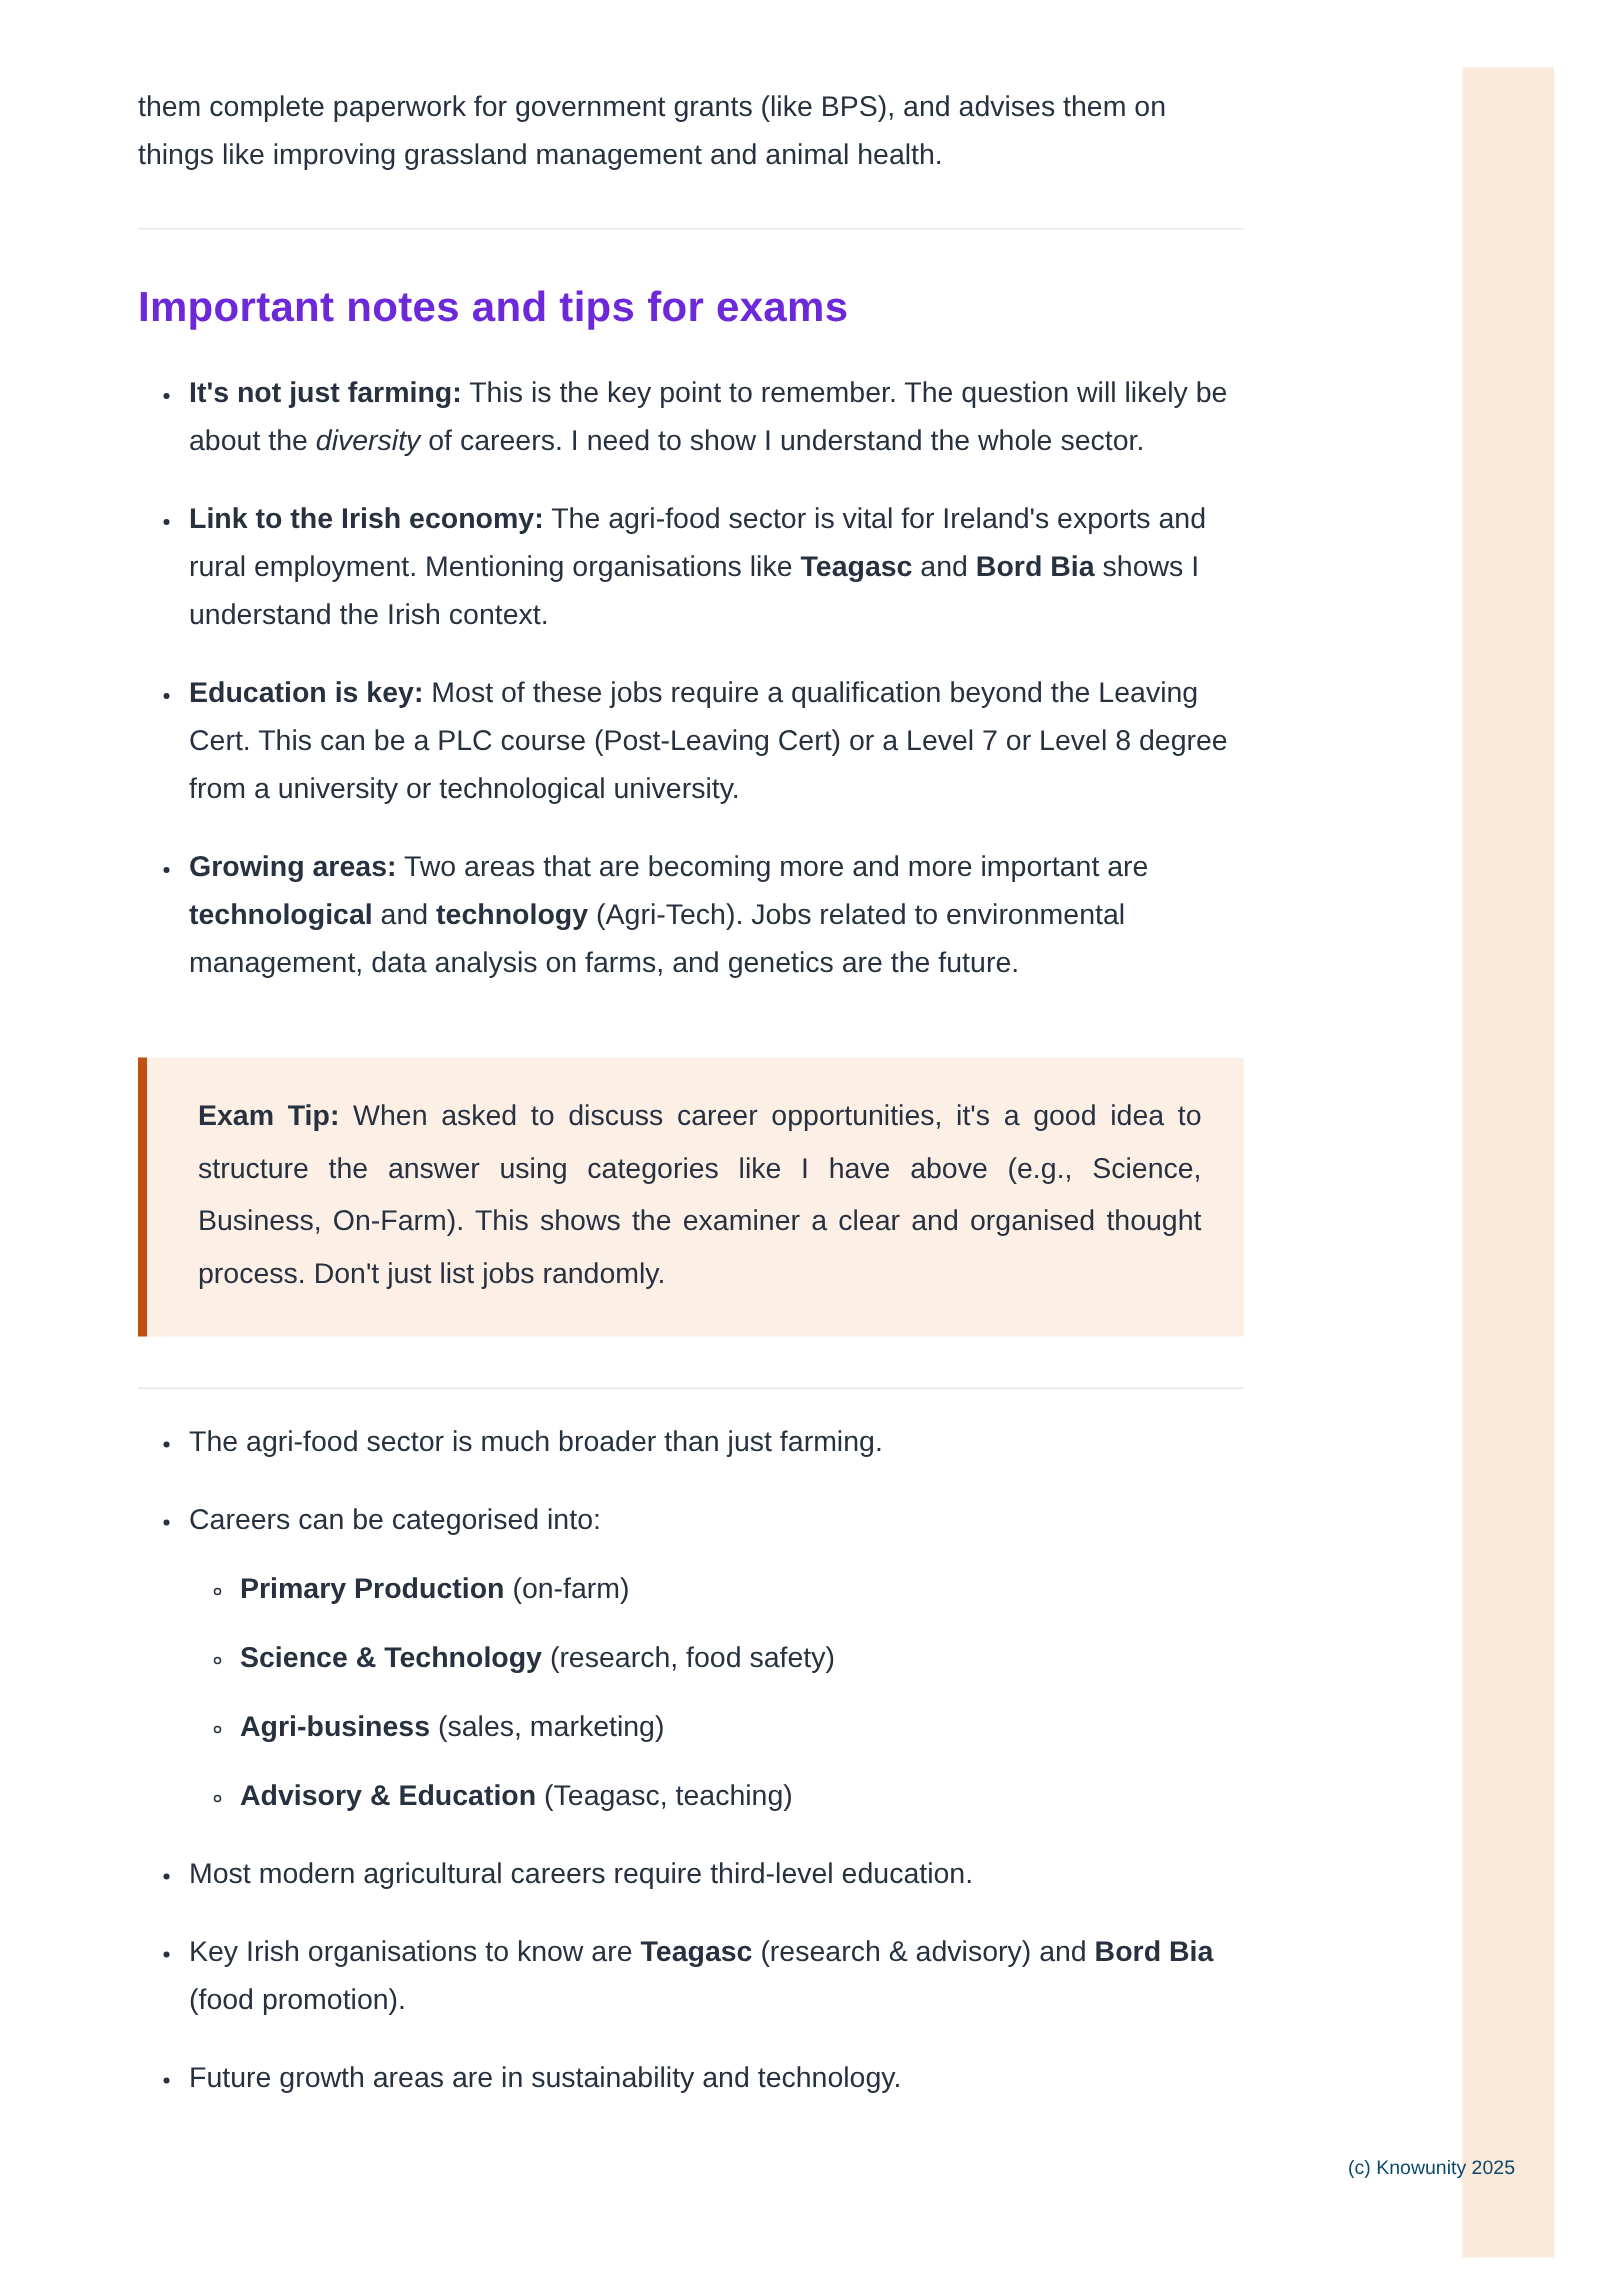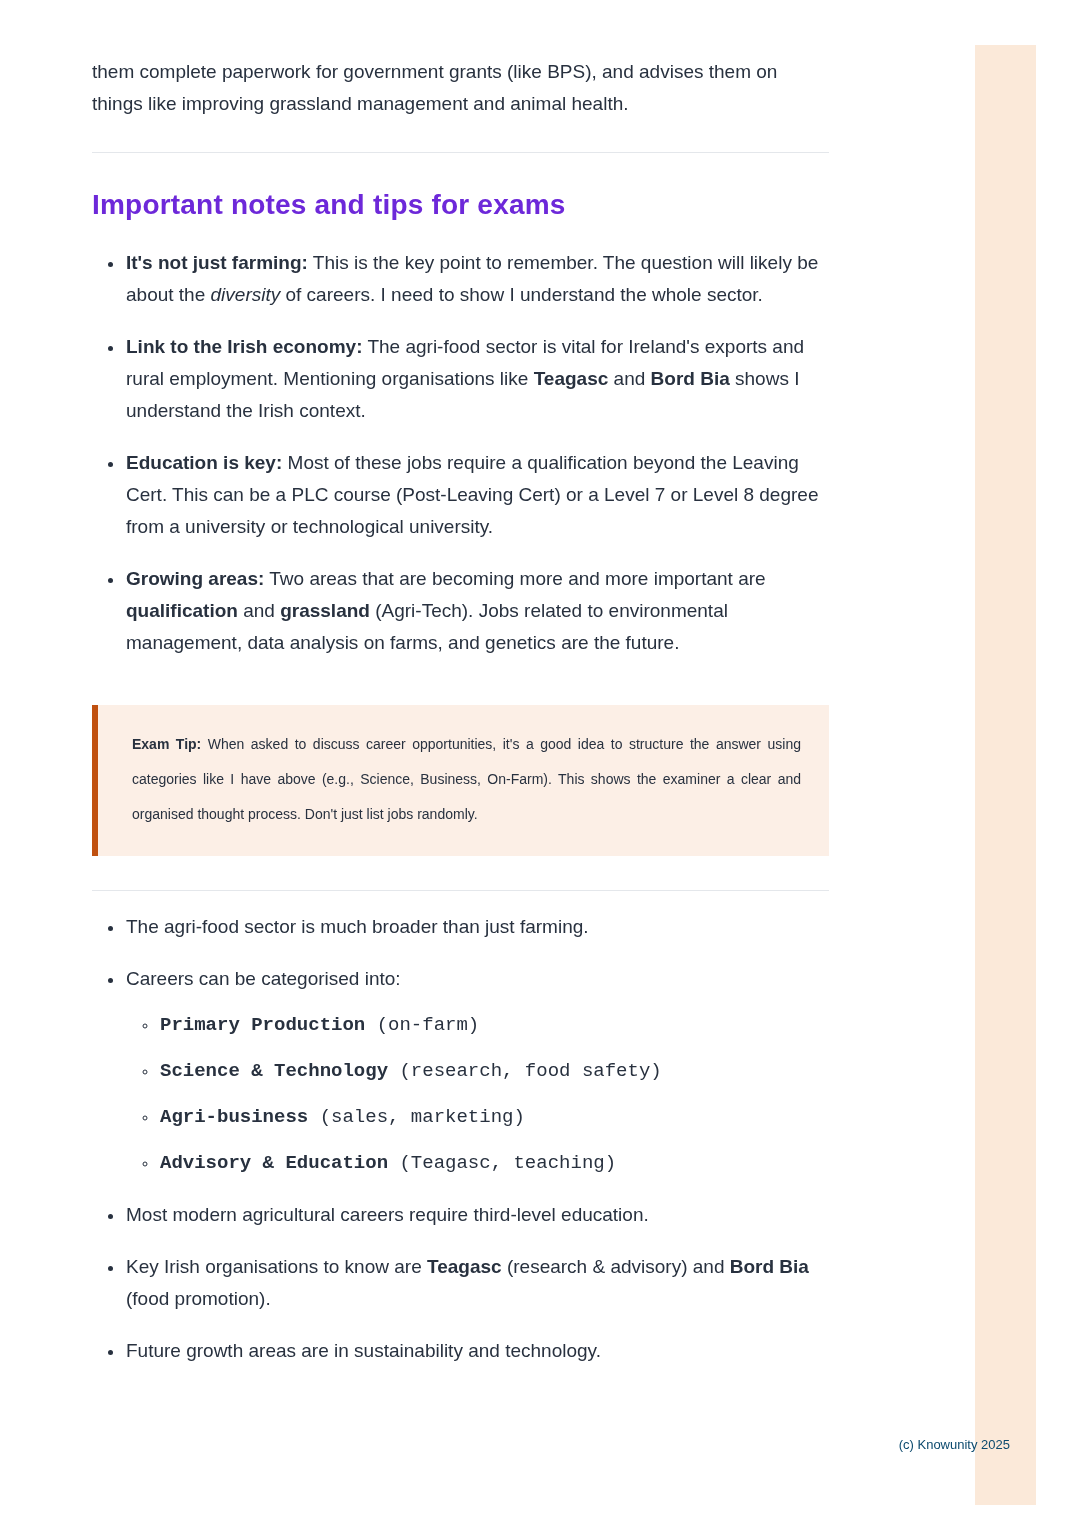--- a/index.html
+++ b/index.html
@@ -63,39 +63,38 @@
     margin-bottom: 13px;
     padding-left: 2px;
     margin-top: 20px;
   }
   ul.bullet-list > li::marker { color: #28313F; font-size: 16px; }
 
   ul.sub-list {
     list-style: circle;
     padding-left: 32px;
     margin-top: 14px;
-    font-family: Liberation Mono, monospace;
   }
   ul.sub-list > li {
     margin-bottom: 14px;
     padding-left: 2px;
   }
   ul.sub-list > li::marker { color: #28313F; font-size: 15px; }
 
   .b { font-weight: 700; }
   .i { font-style: italic; }
 
   .callout {
     margin-top: 46px;
     background: #FCEFE6;
     border-left: 6px solid #C0500F;
     padding: 22px 28px 24px 34px;
   }
   .callout p {
-    font-size: 14px;
+    font-size: 19px;
     line-height: 35px;
     color: #28313F;
     text-align: justify;
   }
 
   .summary-list { margin-bottom: 0; }
 
   .footer {
     position: absolute;
     top: 1437px;
@@ -117,21 +116,21 @@
     <p class="body-text intro"><span>them complete paperwork for government grants (like BPS), and advises them on things like improving grassland management and animal health.</span></p>
 
     <hr class="divider after-intro">
 
     <h2 class="section-title">Important notes and tips for exams</h2>
 
     <ul class="bullet-list">
       <li><span class="b">It's not just farming:</span><span> This is the key point to remember. The question will likely be about the </span><span class="i">diversity</span><span> of careers. I need to show I understand the whole sector.</span></li>
       <li><span class="b">Link to the Irish economy:</span><span> The agri-food sector is vital for Ireland's exports and rural employment. Mentioning organisations like </span><span class="b">Teagasc</span><span> and </span><span class="b">Bord Bia</span><span> shows I understand the Irish context.</span></li>
       <li><span class="b">Education is key:</span><span> Most of these jobs require a qualification beyond the Leaving Cert. This can be a PLC course (Post-Leaving Cert) or a Level 7 or Level 8 degree from a university or technological university.</span></li>
-      <li><span class="b">Growing areas:</span><span> Two areas that are becoming more and more important are </span><span class="b">qualification</span><span> and </span><span class="b">grassland</span><span> (Agri-Tech). Jobs related to environmental management, data analysis on farms, and genetics are the future.</span></li>
+      <li><span class="b">Growing areas:</span><span> Two areas that are becoming more and more important are </span><span class="b">technological</span><span> and </span><span class="b">technology</span><span> (Agri-Tech). Jobs related to environmental management, data analysis on farms, and genetics are the future.</span></li>
     </ul>
 
     <div class="callout">
       <p><span class="b">Exam Tip:</span><span> When asked to discuss career opportunities, it's a good idea to structure the answer using categories like I have above (e.g., Science, Business, On-Farm). This shows the examiner a clear and organised thought process. Don't just list jobs randomly.</span></p>
     </div>
 
     <hr class="divider after-callout">
 
 
     <ul class="bullet-list summary-list">

